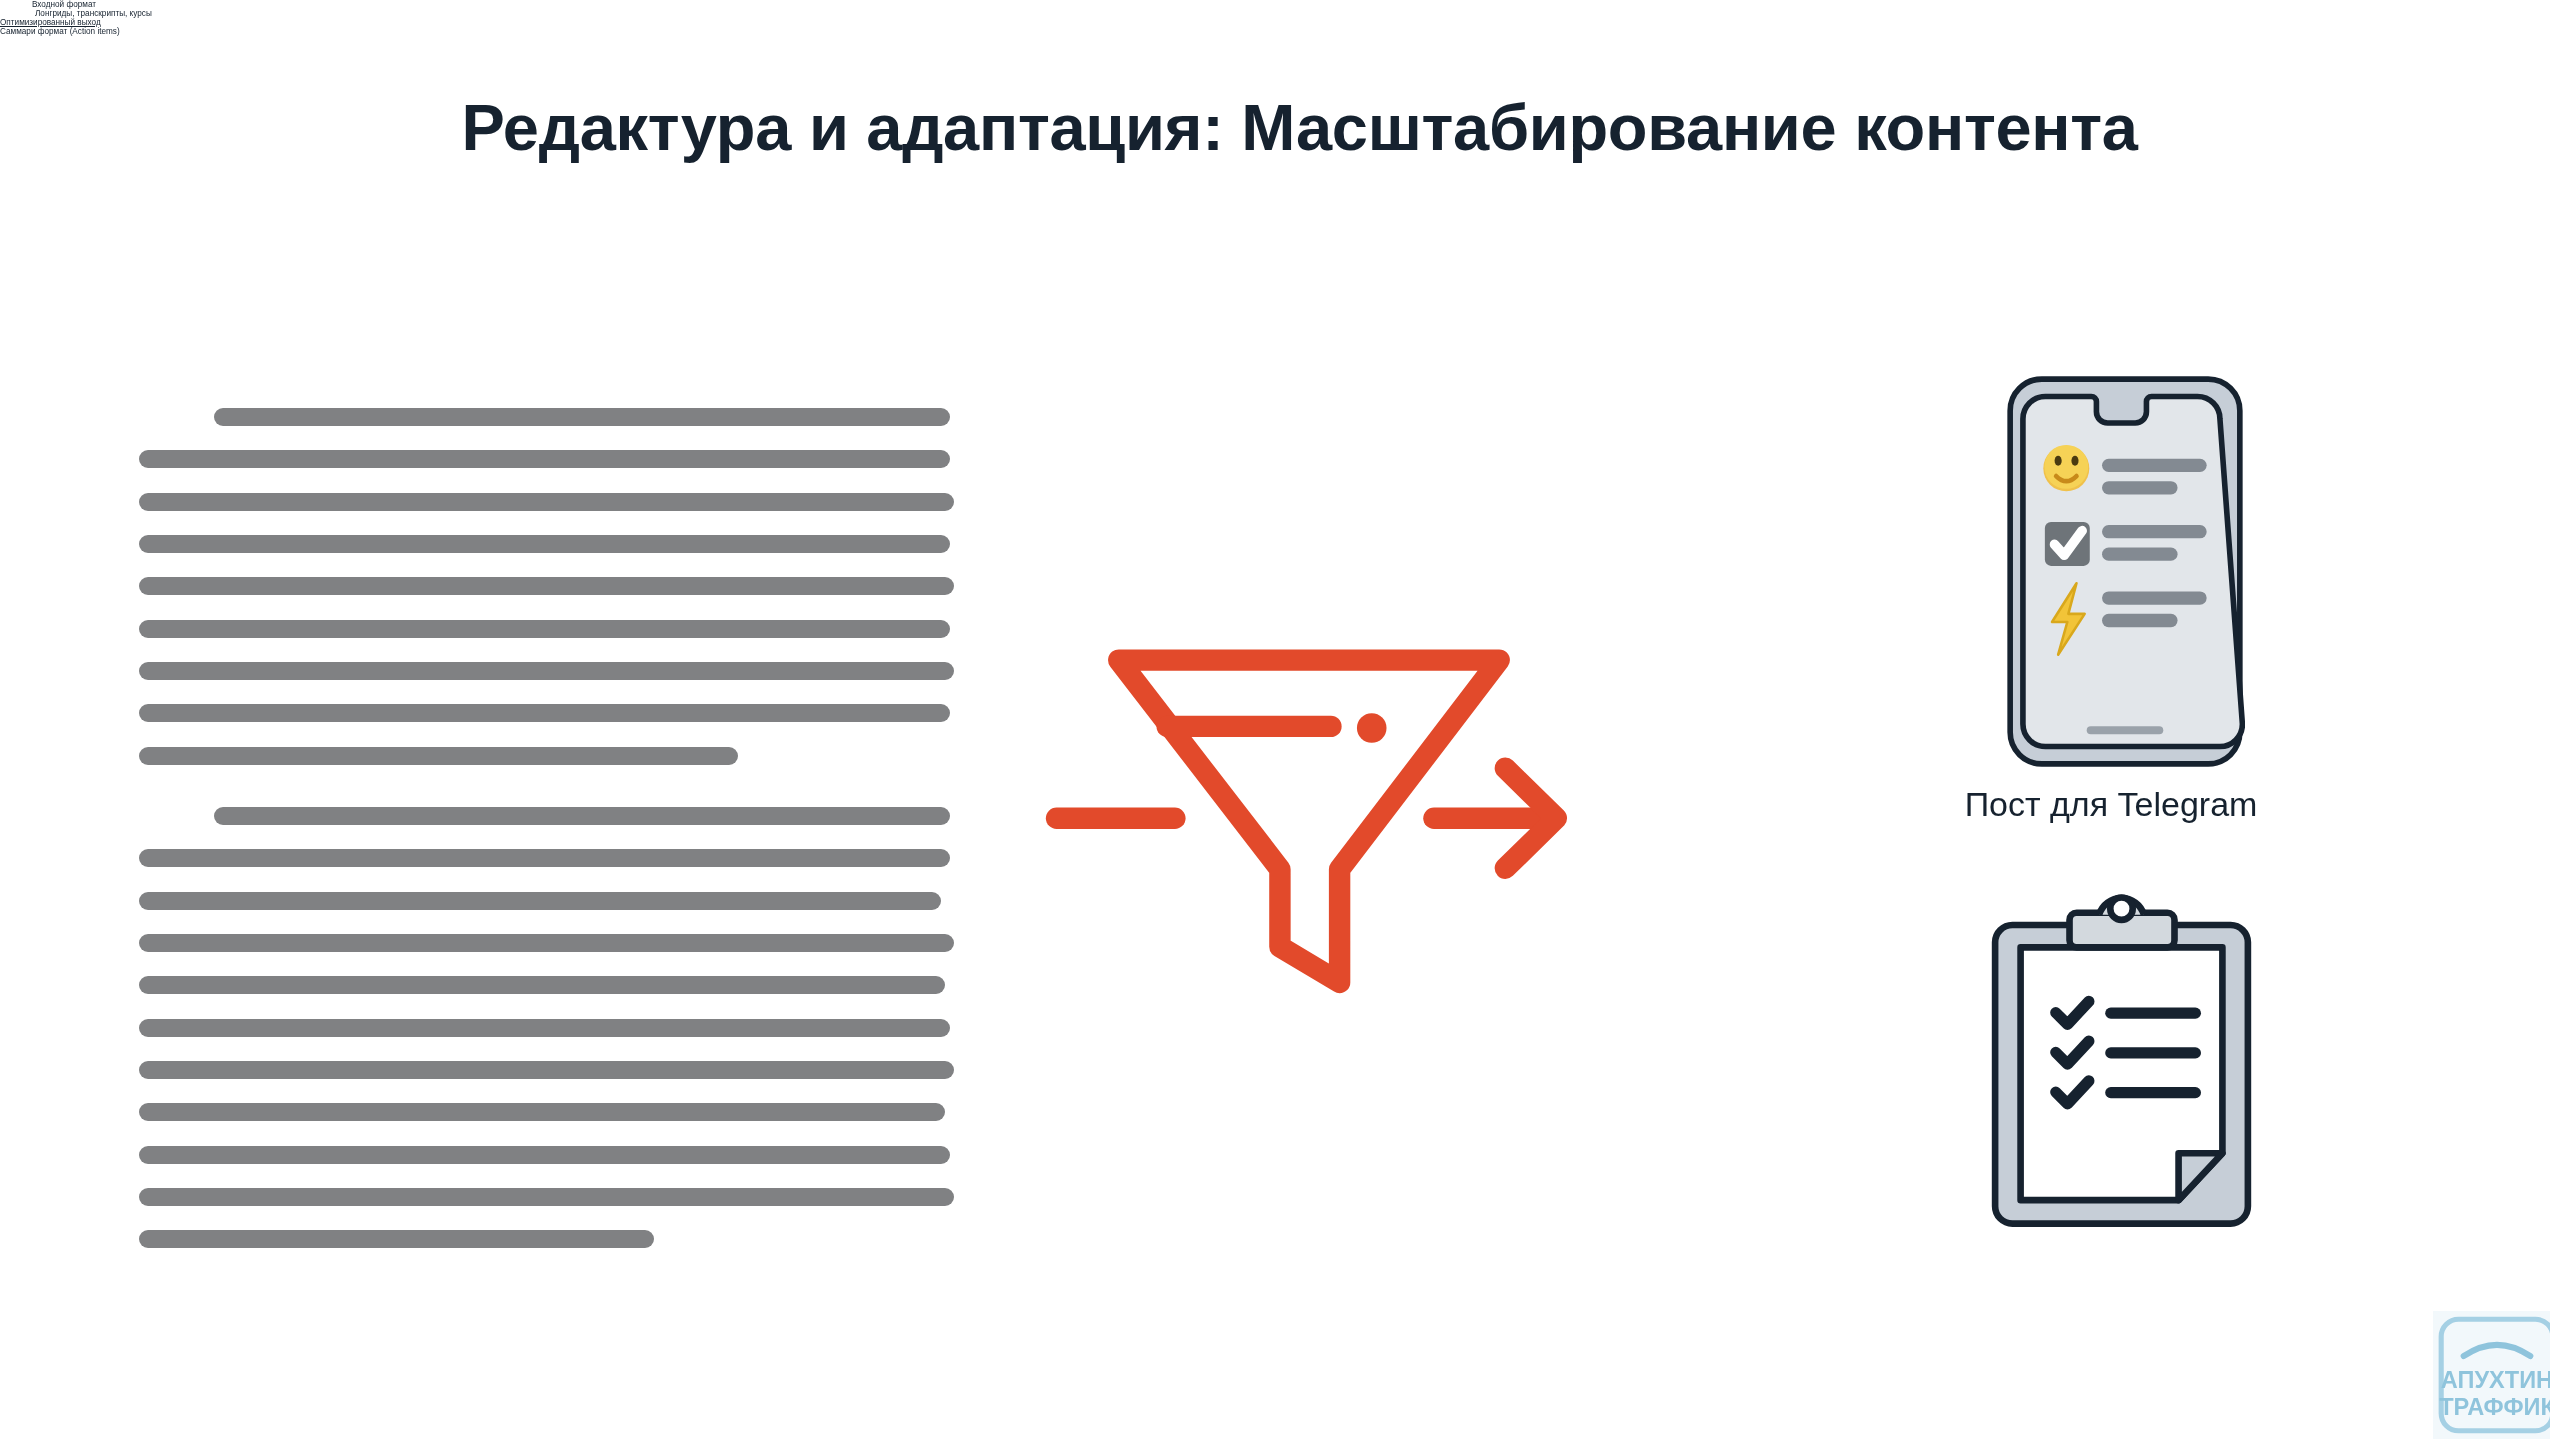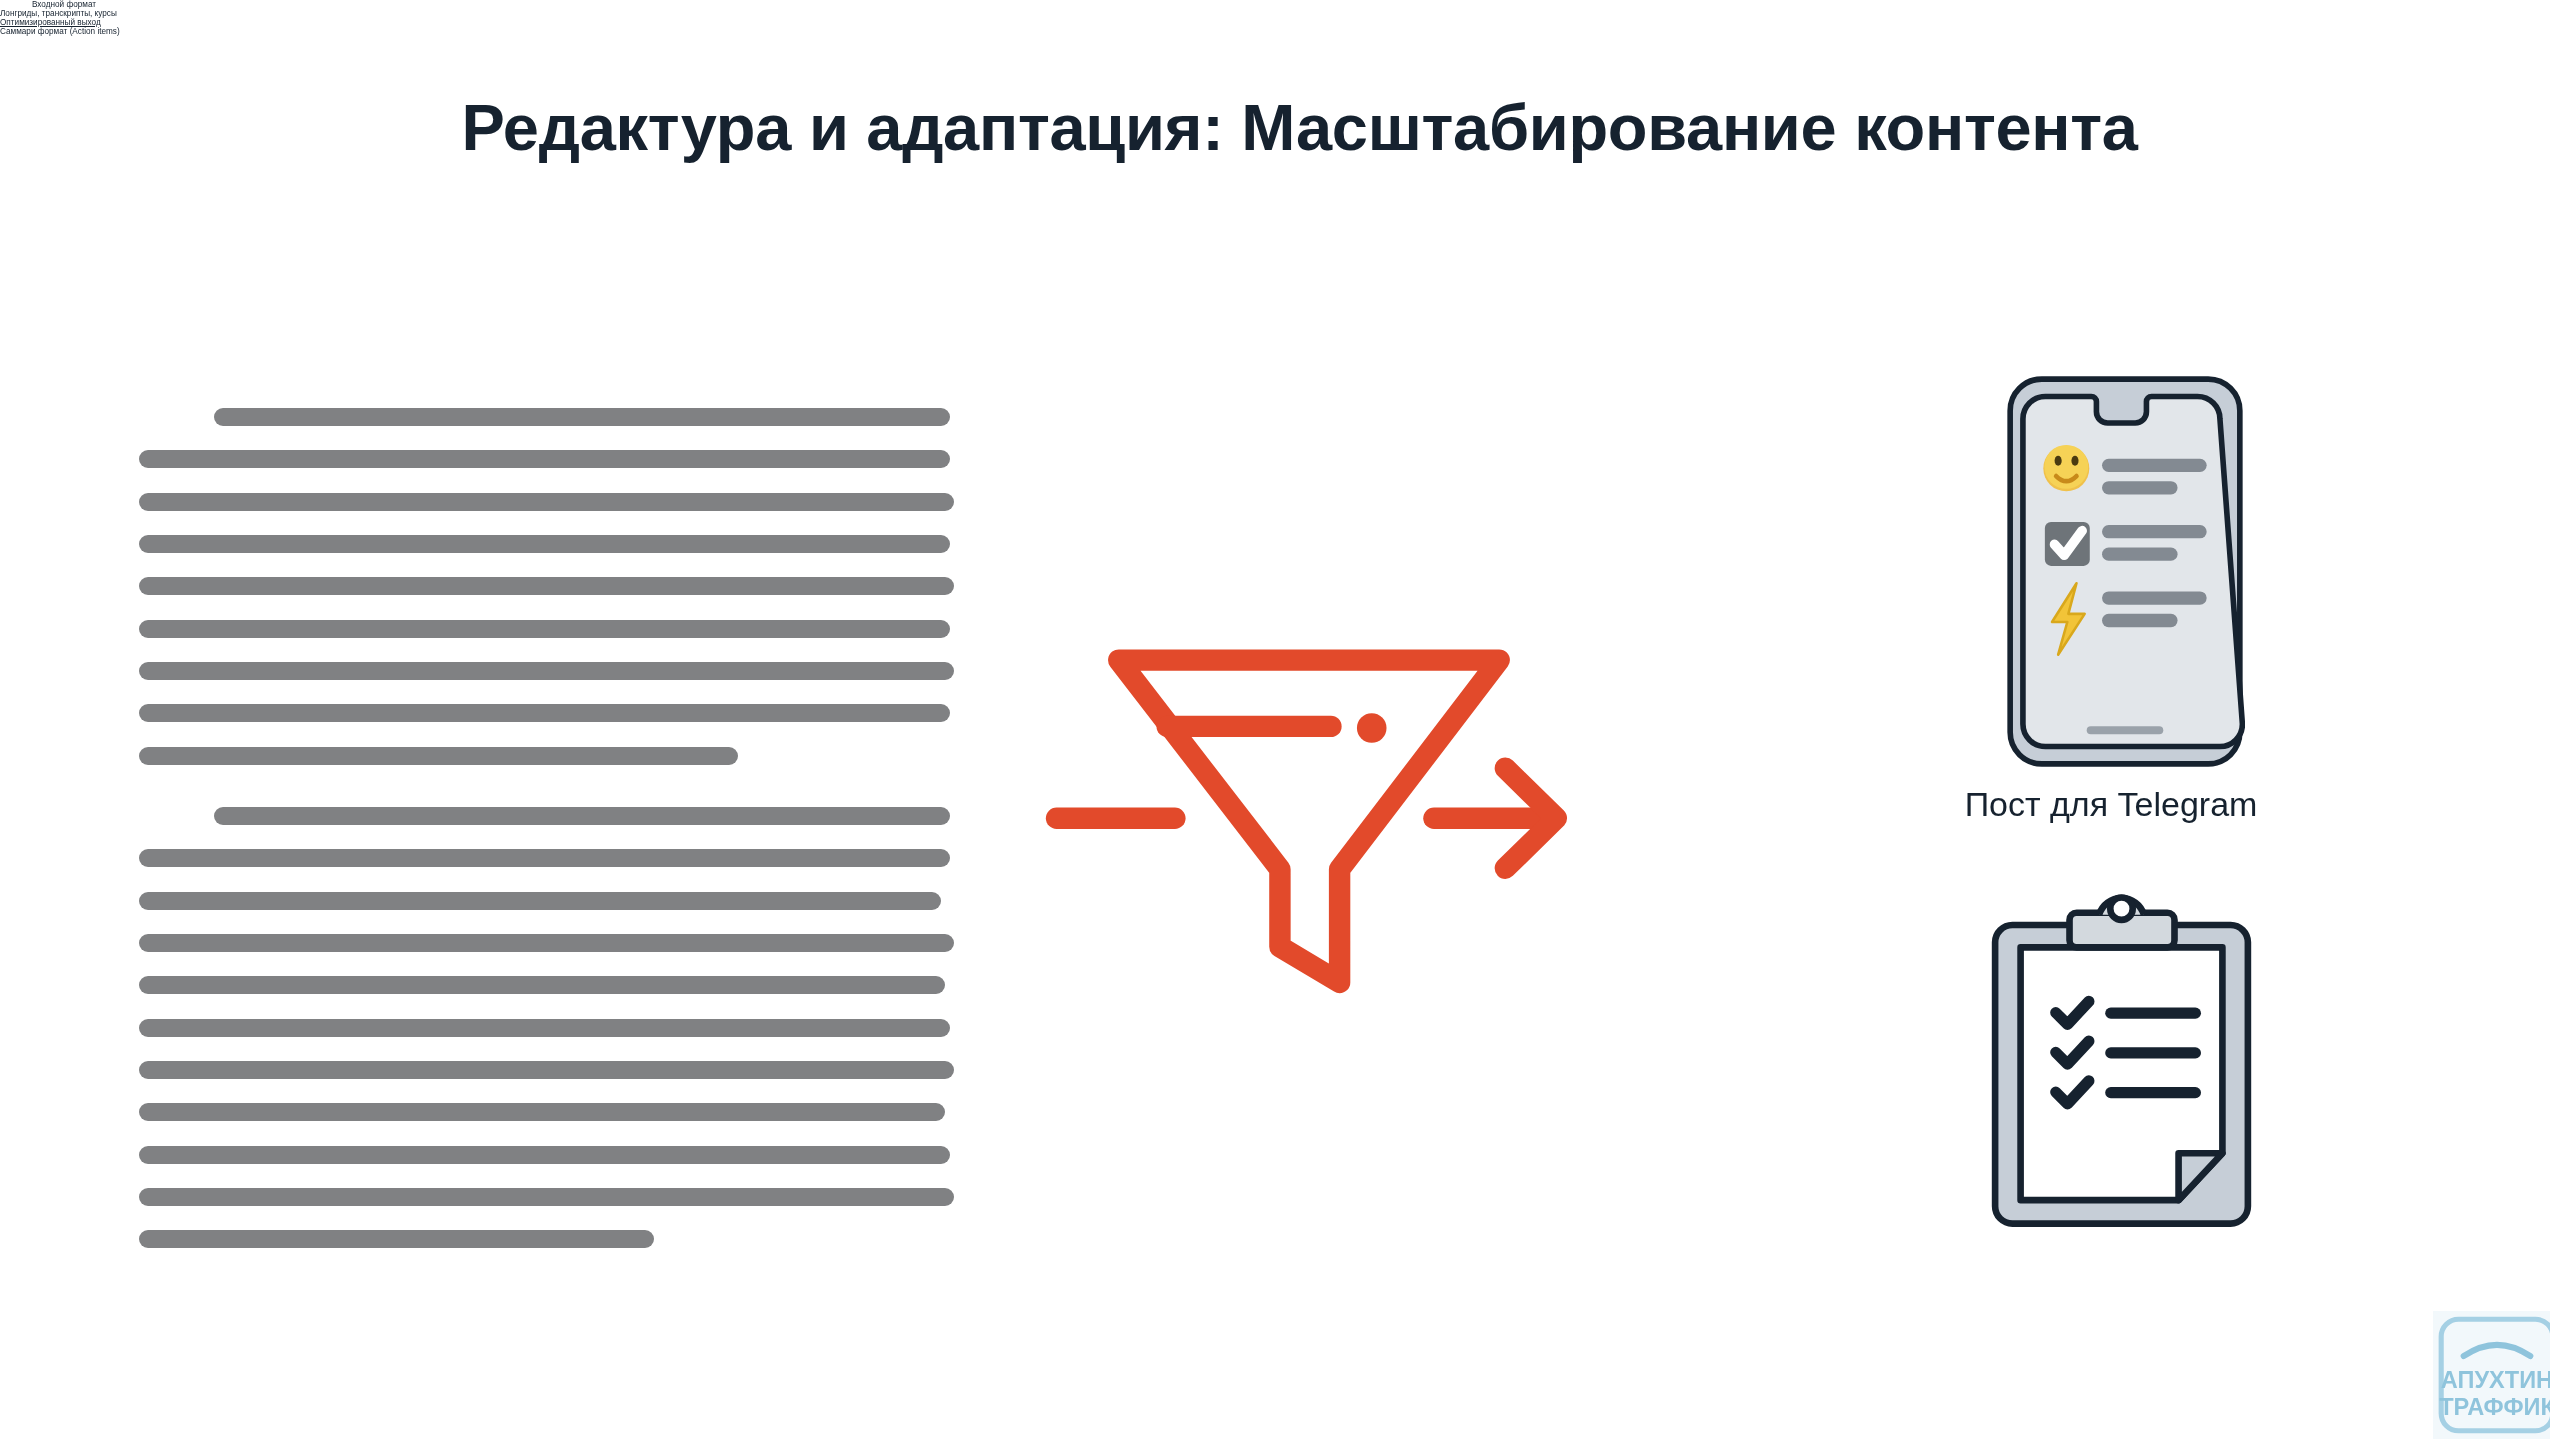--- a/index.html
+++ b/index.html
@@ -25,21 +25,21 @@
     width: 2599px;
     text-align: center;
     font-size: 65px;
     font-weight: 700;
     letter-spacing: -0.3px;
     color: #16222f;
     line-height: 1.1;
   }
   #input-heading  { left: 92px;  top: 273px; width: 867px; margin-left: 32px; }
   #output-heading { left: 1561px; top: 273px; width: 928px; text-decoration: underline; }
-  #input-caption  { left: 92px;  top: 1290px; width: 867px; }
+  #input-caption  { left: 92px;  top: 1290px; width: 867px; padding-left: 35px; }
   #output-caption { left: 1540px; top: 1290px; width: 928px; }
 
   
   #document-lines {
     position: absolute;
     left: 139px;
     top: 408px;
     width: 831px;
     height: 847px;
   }

